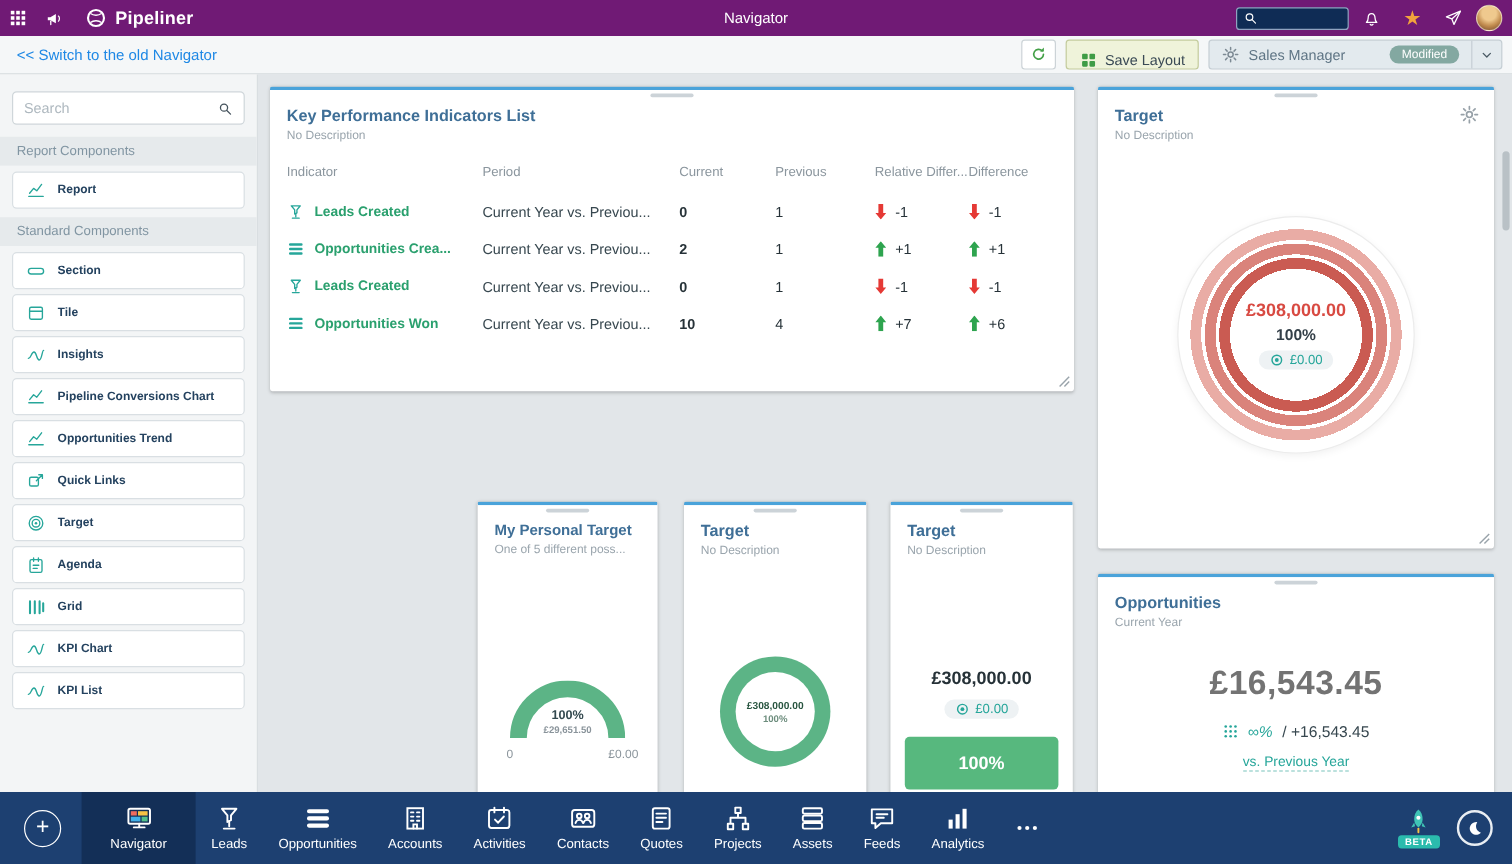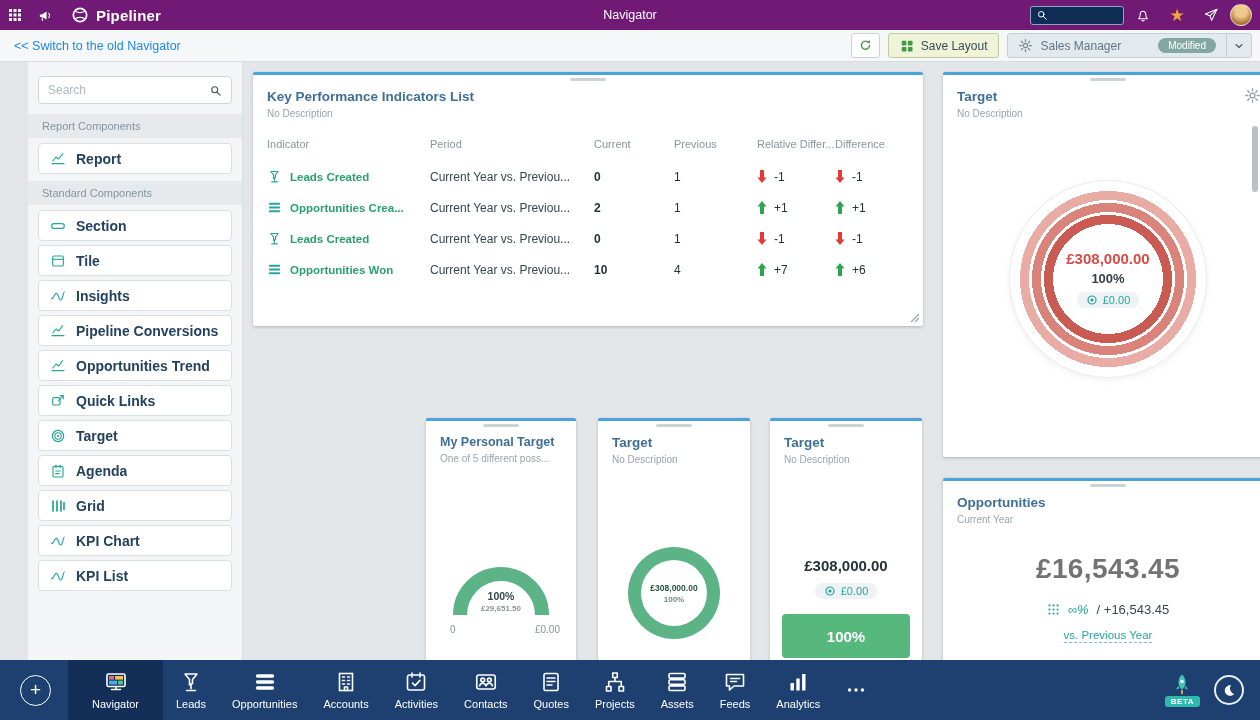--- a/index.html
+++ b/index.html
@@ -17,40 +17,40 @@
   .tb-search { width:94px; height:19px; background:#0f2c55; border:1px solid #8fa3c0; border-radius:3px; display:flex; align-items:center; padding:0 5px; gap:4px; }
   .tb-search input { flex:1; min-width:0; background:transparent; border:none; outline:none; color:#fff; font-size:11px; }
   .avatar { width:22px; height:22px; border-radius:50%; border:1px solid rgba(255,255,255,.55); background:radial-gradient(circle at 50% 30%, #efc98e 0 34%, #c08a4e 62%, #6b4227 100%); cursor:pointer; }
   .star-glyph { color:#f2a33c; font-size:17px; line-height:1; }
 
   
   .toolbar { height:32px; background:#f5f7f8; border-bottom:1px solid #d7dcdf; display:flex; align-items:center; justify-content:space-between; }
   .switch-link { margin-left:14px; color:#1e88e5; font-size:12.5px; text-decoration:none; cursor:pointer; }
   .tbar-right { display:flex; align-items:center; gap:8px; margin-right:8px; }
   .btn-refresh { width:29px; height:25px; background:#fff; border:1px solid #ccd3d7; border-radius:3px; display:flex; align-items:center; justify-content:center; cursor:pointer; }
-  .btn-save { height:25px; padding:0 11px; background:#eff3da; border:1px solid #c3cb9c; border-radius:3px; display:flex; align-items:center; gap:7px; font-size:12px; color:#3a4a55; cursor:pointer; }
+  .btn-save { height:25px; padding:0 11px; background:#eff3da; border:1px solid #c3cb9c; border-radius:3px; display:flex; align-items:flex-end; gap:7px; font-size:12px; color:#3a4a55; cursor:pointer; }
   .profile-ctl { height:25px; background:#e3eaee; border:1px solid #c5ced4; border-radius:3px; display:flex; align-items:center; }
   .profile-main { display:flex; align-items:center; gap:7px; padding:0 10px; cursor:pointer; }
   .profile-name { font-size:12px; color:#5f7585; }
   .badge { background:#83a8a1; color:#fff; font-size:10px; padding:2px 10px; border-radius:9px; margin-left:30px; }
   .profile-caret { width:25px; align-self:stretch; border-left:1px solid #c5ced4; display:flex; align-items:center; justify-content:center; cursor:pointer; color:#4a5a64; }
 
   
   .content { display:flex; height:598px; }
-  .sidebar { width:215px; background:#f3f5f6; border-right:1px solid #d9dee1; overflow:hidden;margin-left:28px; }
+  .sidebar { width:215px; background:#f3f5f6; border-right:1px solid #d9dee1; overflow:hidden; }
   .canvas { flex:1; position:relative; background:#e2e6e9; overflow:hidden; }
 
   
   .sb-search { margin:14px 10px 10px; height:28px; background:#fff; border:1px solid #cfd6da; border-radius:4px; display:flex; align-items:center; padding:0 9px; gap:6px; }
   .sb-search input { flex:1; min-width:0; border:none; outline:none; font-size:12px; color:#44525c; background:transparent; }
   .sb-search input::placeholder { color:#aeb8bf; }
   .sb-header { background:#e6eaec; color:#8195a2; font-size:11px; padding:6px 14px; margin:7px 0 5px; }
   .sb-item { margin:4px 10px; height:31px; background:#fff; border:1px solid #d9dfe3; border-radius:4px; display:flex; align-items:center; gap:10px; padding:0 11px; cursor:pointer; }
   .sb-item svg { color:#26a69a; flex:none; }
-  .sb-item span.lbl { font-size:14px; font-weight:bold; color:#24425f; white-space:nowrap; overflow:hidden; }
+  .sb-item span.lbl { font-size:10px; font-weight:bold; color:#24425f; white-space:nowrap; overflow:hidden; }
 
   
   .card { position:absolute; background:#fff; border-radius:2px; border-top:3px solid #4aa3da; box-shadow:0 1px 3px rgba(0,0,0,.22); }
   .handle { width:36px; height:3px; background:#ccd3d8; border-radius:2px; margin:3px auto 0; cursor:grab; }
   .card-head { padding:8px 14px 0; position:relative; }
   .card-title { font-size:13.5px; font-weight:bold; color:#3f6f97; }
   .card-sub { font-size:10px; color:#9aa5ad; margin-top:4px; }
   .card-gear { position:absolute; top:6px; right:12px; color:#97a1a8; cursor:pointer; }
   .resizer { position:absolute; right:3px; bottom:3px; cursor:nwse-resize; }
 

